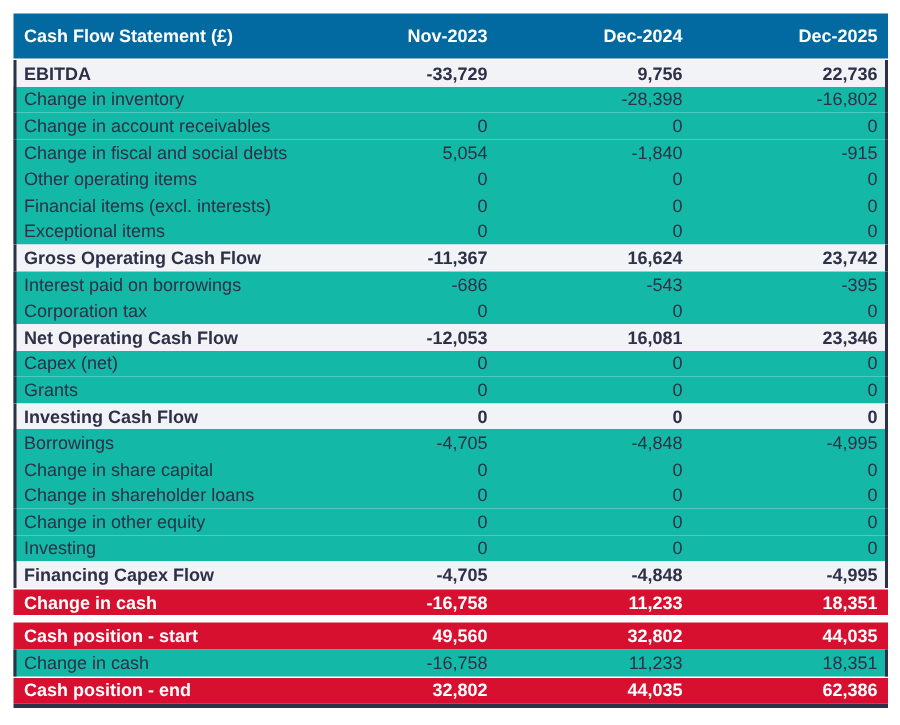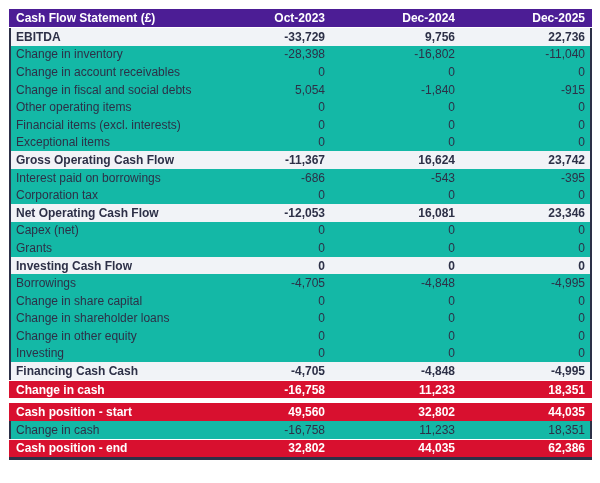--- a/index.html
+++ b/index.html
@@ -19,22 +19,22 @@
   }
   .row {
     display: flex;
     align-items: center;
     height: 17.6px;
     background: #14b8a6;
     border-left: 2px solid #2d3047;
     border-right: 2px solid #2d3047;
   }
   .row.header {
-    height: 18px;
-    background: #4c1d95;
+    height: 30px;
+    background: #0369a1;
     color: #ffffff;
     font-weight: bold;
     border-color: transparent;
     margin-bottom: 1px;
   }
   .row.subtotal {
     background: #f1f3f7;
     font-weight: bold;
     align-items: center;
   }
@@ -66,36 +66,35 @@
     background: #2d3047;
     width: 100%;
   }
 </style>
 </head>
 <body>
 
 <div class="table-wrap">
   <div class="row header">
     <div class="cell label">Cash Flow Statement (£)</div>
-    <div class="cell num">Oct-2023</div>
+    <div class="cell num">Nov-2023</div>
     <div class="cell num">Dec-2024</div>
     <div class="cell num">Dec-2025</div>
   </div>
   <div id="rows">
       <div class="row subtotal">
         <div class="cell label">EBITDA</div>
         <div class="cell num">-33,729</div>
         <div class="cell num">9,756</div>
         <div class="cell num">22,736</div>
       </div>
       <div class="row normal">
         <div class="cell label">Change in inventory</div>
         <div class="cell num">-28,398</div>
         <div class="cell num">-16,802</div>
-        <div class="cell num">-11,040</div>
       </div>
       <div class="row normal">
         <div class="cell label">Change in account receivables</div>
         <div class="cell num">0</div>
         <div class="cell num">0</div>
         <div class="cell num">0</div>
       </div>
       <div class="row normal">
         <div class="cell label">Change in fiscal and social debts</div>
         <div class="cell num">5,054</div>
@@ -186,21 +185,21 @@
         <div class="cell num">0</div>
         <div class="cell num">0</div>
       </div>
       <div class="row normal">
         <div class="cell label">Investing</div>
         <div class="cell num">0</div>
         <div class="cell num">0</div>
         <div class="cell num">0</div>
       </div>
       <div class="row subtotal">
-        <div class="cell label">Financing Cash Cash</div>
+        <div class="cell label">Financing Capex Flow</div>
         <div class="cell num">-4,705</div>
         <div class="cell num">-4,848</div>
         <div class="cell num">-4,995</div>
       </div>
       <div class="row highlight">
         <div class="cell label">Change in cash</div>
         <div class="cell num">-16,758</div>
         <div class="cell num">11,233</div>
         <div class="cell num">18,351</div>
       </div>

